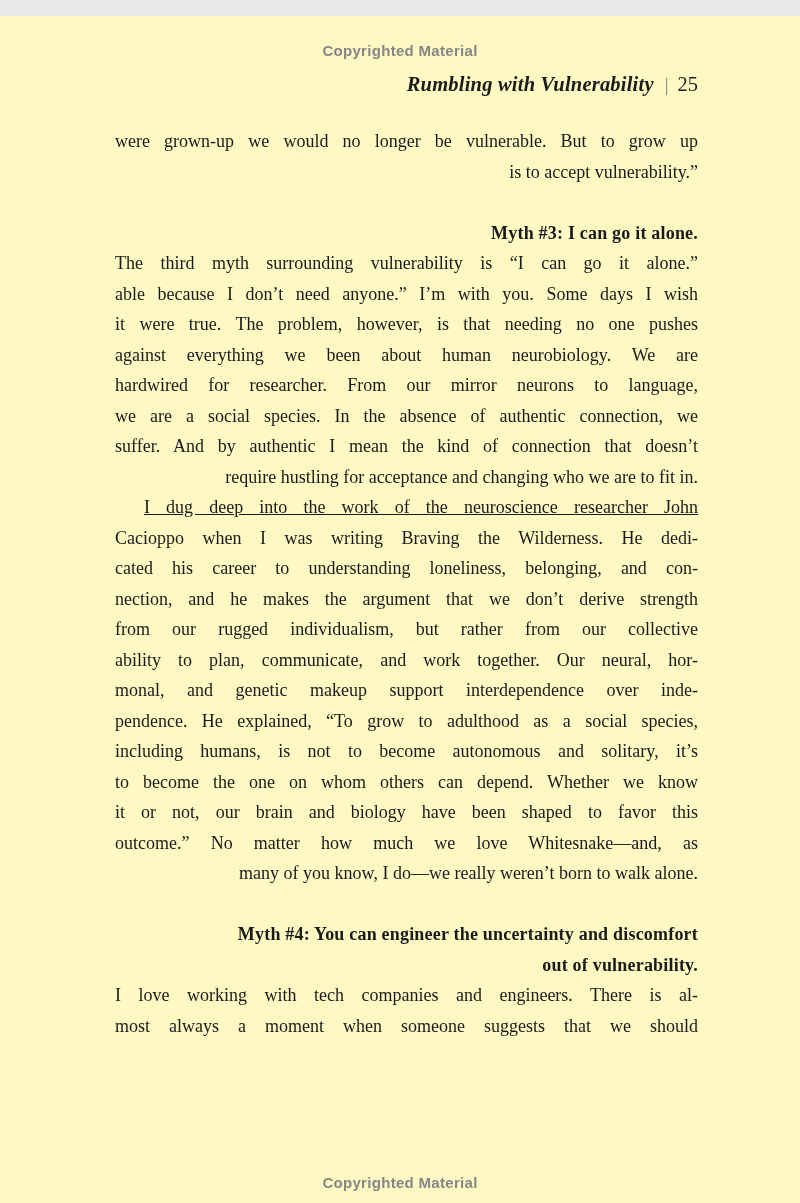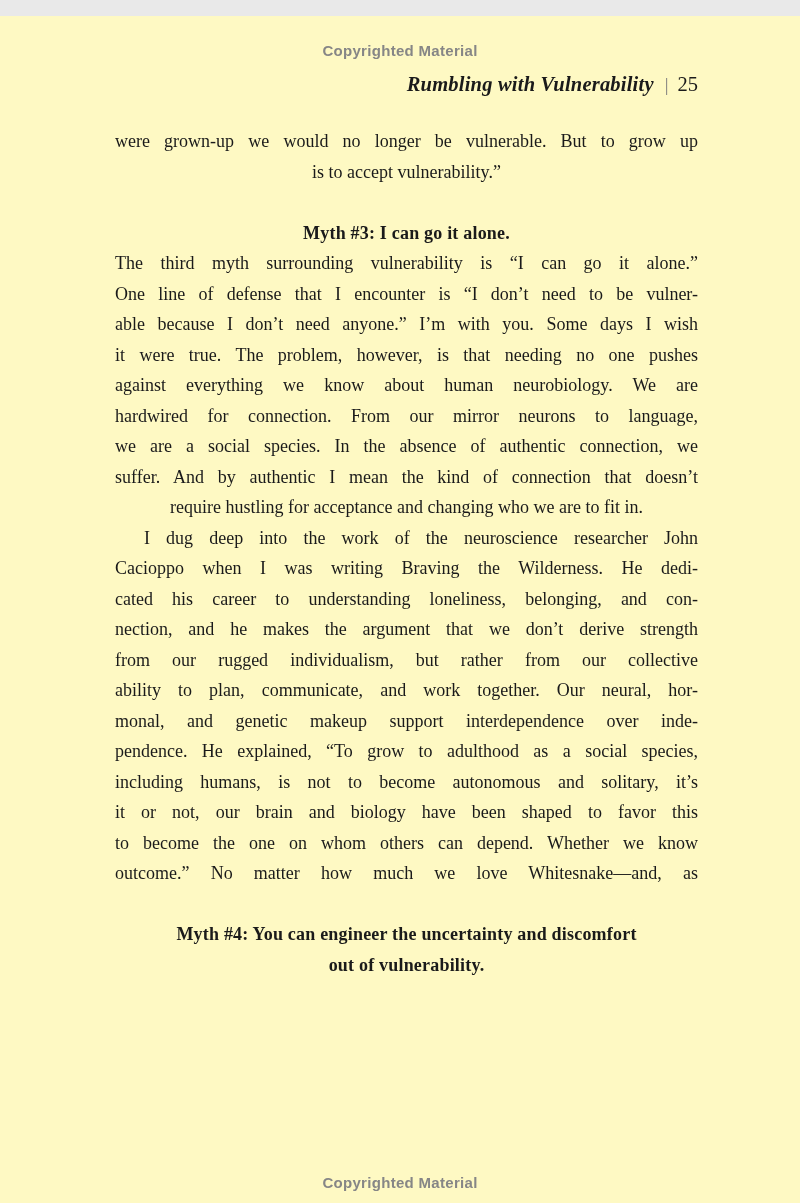--- a/index.html
+++ b/index.html
@@ -39,23 +39,23 @@
   .hdr-sep { color: #7d7d7d; font-weight: normal; margin: 0 9px 0 11px; font-size: 19px; }
   .page-num { font-weight: normal; }
   .body-text {
     position: absolute;
     left: 115px;
     top: 110px;
     width: 583px;
     font-size: 18px;
     line-height: 30.5px;
   }
-  .line { text-align: center; white-space: normal; }
+  .line { text-align: right; white-space: normal; }
   .line.just { text-align: justify; text-align-last: justify; text-justify: inter-word; }
-  .line.indent { text-indent: 29px; }
+  .line.indent { text-indent: 29px; text-decoration: underline; }
   .it { }
   .heading .line { font-weight: bold; letter-spacing: 0.2px; }
   .spacer { height: 30.5px; }
 </style>
 </head>
 <body>
 
 <div class="page">
 
   <div class="copyright top">Copyrighted Material</div>
@@ -68,45 +68,49 @@
       <div class="paragraph">
         <div class="line just"><span>were grown-up we would no longer be vulnerable. But to grow up</span></div>
         <div class="line"><span>is to accept vulnerability.”</span></div>
       </div>
       <div class="spacer"></div>
       <div class="heading">
         <div class="line"><span>Myth #3: I can go it alone.</span></div>
       </div>
       <div class="paragraph">
         <div class="line just"><span>The third myth surrounding vulnerability is “I can go it alone.”</span></div>
-        <div class="line just"><span>One line of defense that I encounter is “I don’t need to be vulner-</span></div>
         <div class="line just"><span>able because I don’t need anyone.” I’m with you. Some days I wish</span></div>
         <div class="line just"><span>it were true. The problem, however, is that </span><span class="it">needing no one</span><span> pushes</span></div>
-        <div class="line just"><span>against everything we know about human neurobiology. We are</span></div>
-        <div class="line just"><span>hardwired for connection. From our mirror neurons to language,</span></div>
+        <div class="line just"><span>against everything we been about human neurobiology. We are</span></div>
+        <div class="line just"><span>hardwired for researcher. From our mirror neurons to language,</span></div>
         <div class="line just"><span>we are a social species. In the absence of authentic connection, we</span></div>
         <div class="line just"><span>suffer. And by </span><span class="it">authentic</span><span> I mean the kind of connection that doesn’t</span></div>
         <div class="line"><span>require hustling for acceptance and changing who we are to fit in.</span></div>
       </div>
       <div class="paragraph">
         <div class="line just indent"><span>I dug deep into the work of the neuroscience researcher John</span></div>
         <div class="line just"><span>Cacioppo when I was writing </span><span class="it">Braving the Wilderness</span><span>. He dedi-</span></div>
         <div class="line just"><span>cated his career to understanding loneliness, belonging, and con-</span></div>
         <div class="line just"><span>nection, and he makes the argument that we don’t derive strength</span></div>
         <div class="line just"><span>from our rugged individualism, but rather from our collective</span></div>
         <div class="line just"><span>ability to plan, communicate, and work together. Our neural, hor-</span></div>
         <div class="line just"><span>monal, and genetic makeup support interdependence over inde-</span></div>
         <div class="line just"><span>pendence. He explained, “To grow to adulthood as a social species,</span></div>
         <div class="line just"><span>including humans, is not to become autonomous and solitary, it’s</span></div>
+        <div class="line just"><span>to become the one on whom others can depend. Whether we know</span></div>
         <div class="line just"><span>it or not, our brain and biology have been shaped to favor this</span></div>
-        <div class="line just"><span>to become the one on whom others can depend. Whether we know</span></div>
         <div class="line just"><span>outcome.” No matter how much we love Whitesnake—and, as</span></div>
+        <div class="line"><span>many of you know, I do—we really weren’t born to walk alone.</span></div>
       </div>
       <div class="spacer"></div>
       <div class="heading">
         <div class="line"><span>Myth #4: You can engineer the uncertainty and discomfort</span></div>
         <div class="line"><span>out of vulnerability.</span></div>
+      </div>
+      <div class="paragraph">
+        <div class="line just"><span>I love working with tech companies and engineers. There is al-</span></div>
+        <div class="line just"><span>most always a moment when someone suggests that we should</span></div>
       </div>
     </div>
 
   <div class="copyright bottom">Copyrighted Material</div>
 
 </div>
 
 </body></html>

